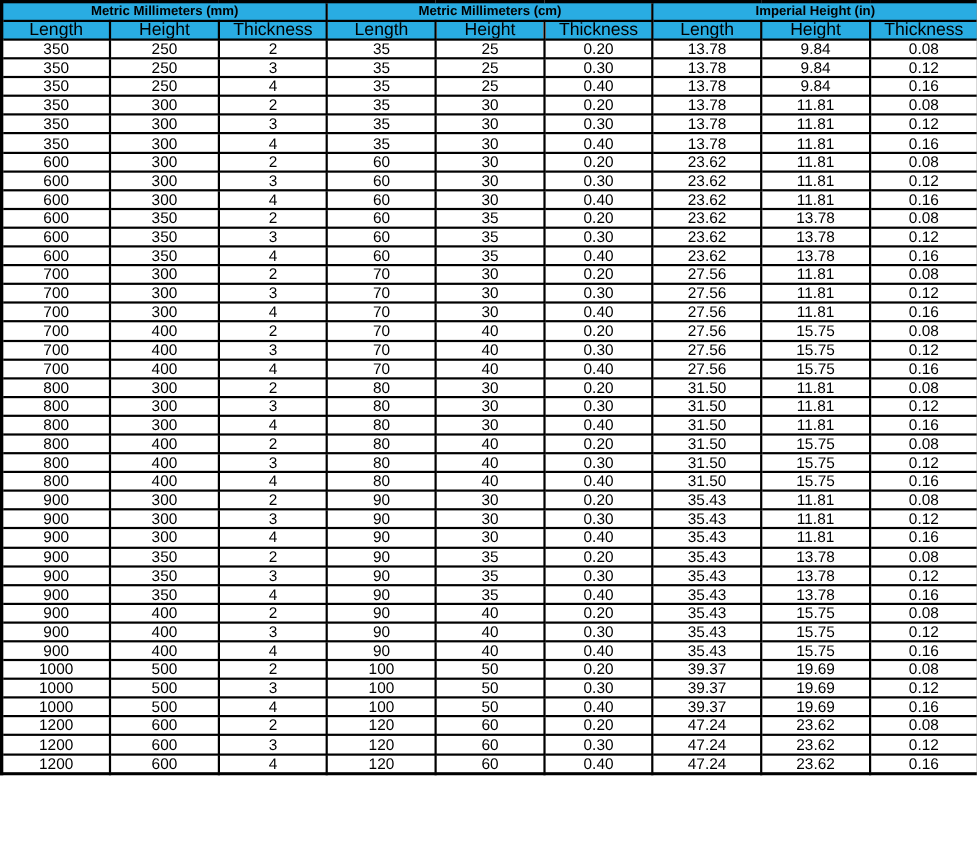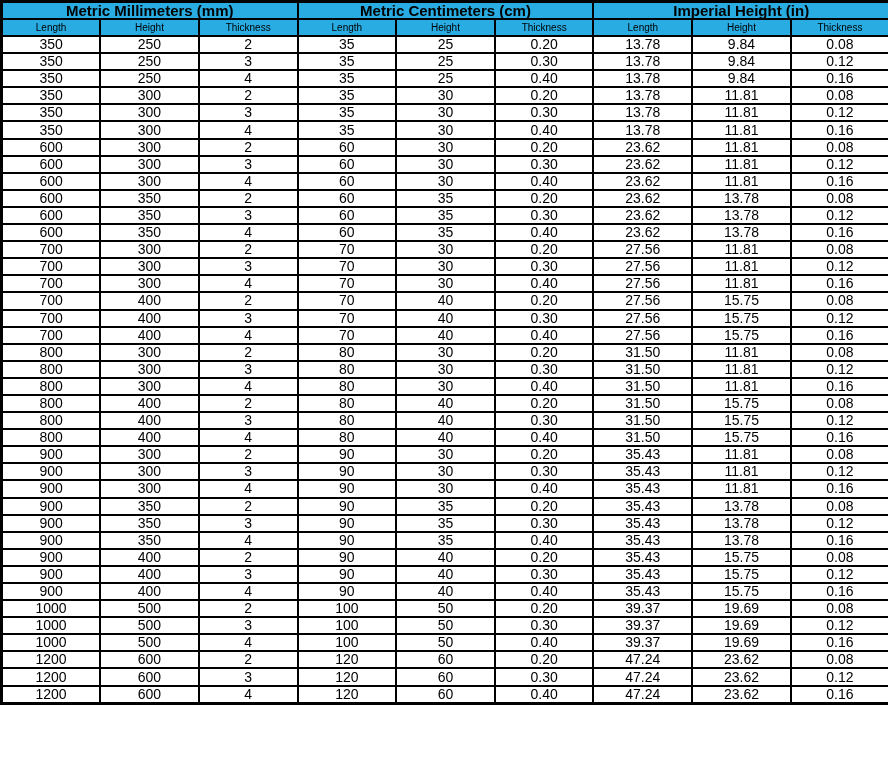--- a/index.html
+++ b/index.html
@@ -21,29 +21,29 @@
     padding: 0;
     text-align: center;
     vertical-align: middle;
     overflow: hidden;
     white-space: nowrap;
   }
   table.conv { border: 3px solid #000000; }
   th.group-title {
     background: #29ACE2;
     font-weight: bold;
-    font-size: 15px;
+    font-size: 12px;
     height: 15px;
     line-height: 15px;
     border-bottom-width: 2px;
   }
   th.subheader {
     background: #29ACE2;
     font-weight: normal;
-    font-size: 10px;
+    font-size: 16px;
     height: 15px;
     line-height: 15px;
   }
   table.conv td {
     background: #ffffff;
     font-size: 14px;
     height: 15.1px;
     line-height: 15px;
   }
   .group-end { border-right-width: 3px; }
@@ -59,21 +59,21 @@
       <col>
       <col>
       <col>
       <col>
       <col>
       <col>
   </colgroup>
   <thead>
     <tr>
       <th colspan="3" class="group-title group-end">Metric Millimeters (mm)</th>
-      <th colspan="3" class="group-title group-end">Metric Centimeters (cm)</th>
+      <th colspan="3" class="group-title group-end">Metric Millimeters (cm)</th>
       <th colspan="3" class="group-title">Imperial Height (in)</th>
     </tr>
     <tr>
       <th class="subheader">Length</th>
       <th class="subheader">Height</th>
       <th class="subheader group-end">Thickness</th>
       <th class="subheader">Length</th>
       <th class="subheader">Height</th>
       <th class="subheader group-end">Thickness</th>
       <th class="subheader">Length</th>

